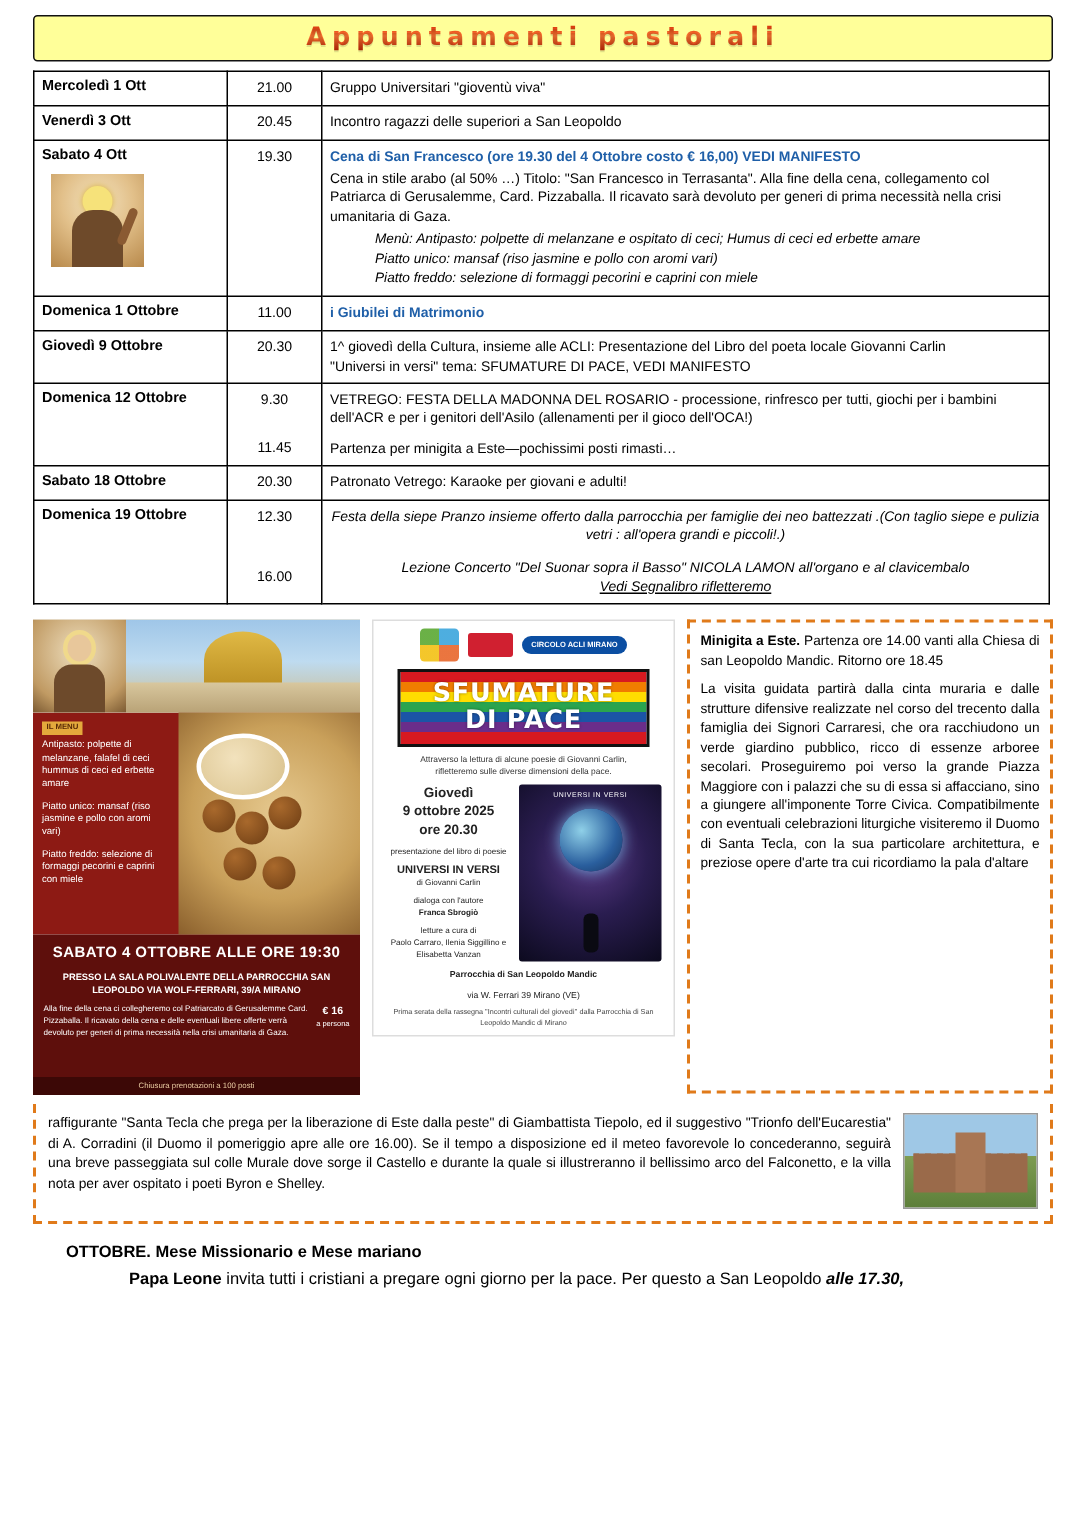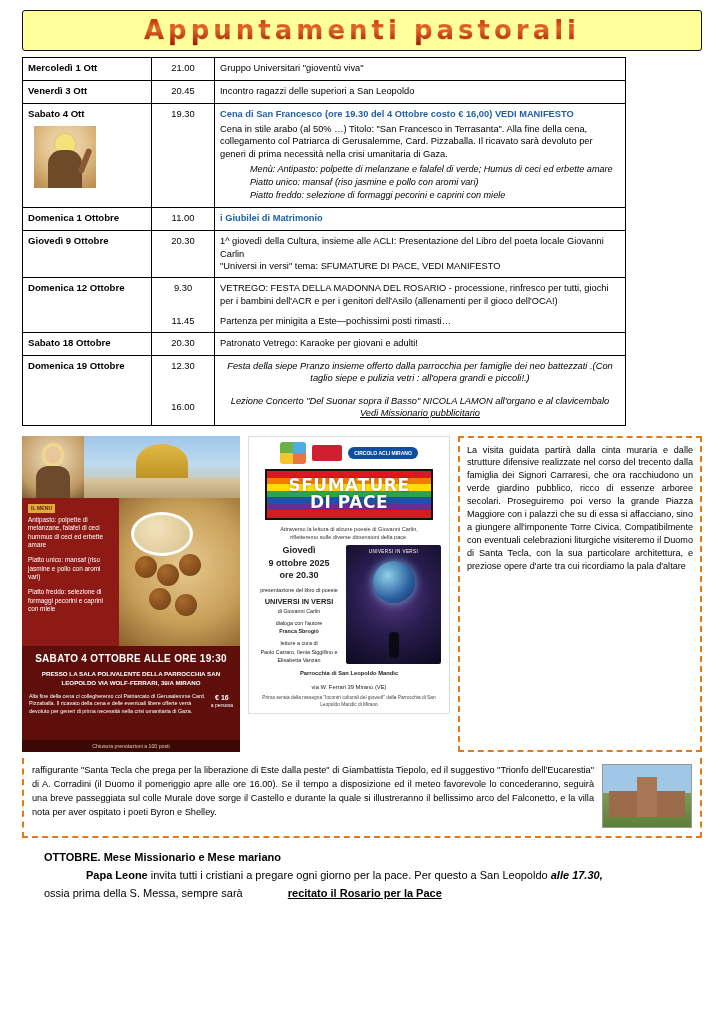--- a/index.html
+++ b/index.html
@@ -27,33 +27,33 @@
     margin: 10px 22px 6px 22px;
     background: #ffff99;
     border: 1.5px solid #111;
     border-radius: 3px;
     text-align: center;
     padding: 4px 0 5px 0;
   }
   .title-banner .title-text {
     font-family: "DejaVu Sans", sans-serif;
     font-weight: bold;
-    font-size: 26px;
+    font-size: 17px;
     letter-spacing: 4px;
     background: linear-gradient(180deg,#cc2200 0%, #ff7733 45%, #b81c00 100%);
     -webkit-background-clip: text;
     background-clip: text;
     color: transparent;
     text-shadow: 0 1px 0 rgba(0,0,0,0.12);
     white-space: nowrap;
   }
 
   
   table.sched {
-    width: 604px;
+    width: 678px;
     margin: 0 22px;
     border-collapse: collapse;
     table-layout: fixed;
   }
   table.sched td {
     border: 1px solid #000;
     vertical-align: top;
     padding: 4px 5px 5px 5px;
     line-height: 1.33;
   }
@@ -362,21 +362,21 @@
           <div class="saint-img">
             <div class="halo"></div>
               <div class="robe"></div>
               <div class="arm"></div>
           </div>
         </td>
         <td class="c-time">19.30</td>
         <td class="c-desc">
           <div class="blue">Cena di San Francesco (ore 19.30 del 4 Ottobre costo € 16,00) VEDI MANIFESTO</div>
           <div class="sub-line">Cena in stile arabo (al 50% …) Titolo: "San Francesco in Terrasanta". Alla fine della cena, collegamento col Patriarca di Gerusalemme, Card. Pizzaballa. Il ricavato sarà devoluto per generi di prima necessità nella crisi umanitaria di Gaza.</div>
-          <div class="menu-line indent sub-line">Menù: Antipasto: polpette di melanzane e falafel di verde; Humus di ceci ed erbette amare</div>
+          <div class="menu-line indent sub-line">Menù: Antipasto: polpette di melanzane e ospitato di ceci; Humus di ceci ed erbette amare</div>
           <div class="menu-line indent">Piatto unico: mansaf  (riso jasmine e  pollo con aromi vari)</div>
           <div class="menu-line indent">Piatto freddo: selezione di formaggi pecorini e caprini con miele</div>
         </td>
       </tr>
       <tr>
         <td class="c-day">Domenica 1 Ottobre</td>
         <td class="c-time">11.00</td>
         <td class="c-desc blue">i Giubilei di Matrimonio</td>
       </tr>
       <tr>
@@ -409,21 +409,21 @@
         <td class="c-day">Domenica 19 Ottobre</td>
         <td class="c-time">
           <div>12.30</div>
           <div style="height:28px"></div>
           <div>16.00</div>
         </td>
         <td class="c-desc">
           <div class="ital">Festa della siepe Pranzo insieme offerto dalla parrocchia  per famiglie dei neo battezzati .(Con taglio siepe e pulizia vetri : all'opera grandi e piccoli!.)</div>
           <div style="height:10px"></div>
           <div class="ital">Lezione Concerto "Del Suonar sopra il Basso"  NICOLA LAMON  all'organo e al clavicembalo</div>
-          <div class="ital uline">Vedi Missionario pubblicitario</div>
+          <div class="ital uline">Vedi Segnalibro rifletteremo</div>
         </td>
       </tr>
     </tbody>
   </table>
 
   <div class="flyers">
 
     <div class="flyer1">
       <div class="f1-top">
         <div class="icon-saint">
@@ -492,37 +492,37 @@
           <div class="planet"></div>
           <div class="figure"></div>
         </div>
       </div>
       <div class="f2-foot">Parrocchia di San Leopoldo Mandic</div>
       <div class="f2-foot" style="font-weight:normal">via W. Ferrari 39 Mirano (VE)</div>
       <div class="f2-foot2">Prima serata della rassegna "Incontri culturali del giovedì" dalla Parrocchia di San Leopoldo Mandic di Mirano</div>
     </div>
 
     <div class="minigita">
+      <p>
+        <span class="bold">Minigita a Este.</span><span> Partenza ore 14.00 vanti alla Chiesa di san Leopoldo Mandic.  Ritorno ore 18.45</span>
+      </p>
       <p>La visita guidata partirà dalla cinta muraria e dalle strutture difensive realizzate nel corso del trecento dalla famiglia dei Signori Carraresi,  che ora racchiudono un verde giardino pubblico, ricco di essenze arboree  secolari. Proseguiremo poi verso la grande Piazza Maggiore con i palazzi  che su di essa si affacciano, sino a giungere all'imponente Torre  Civica. Compatibilmente con eventuali celebrazioni liturgiche visiteremo  il Duomo di Santa Tecla, con la sua particolare architettura, e preziose  opere d'arte tra cui ricordiamo la  pala d'altare</p>
     </div>
   </div>
 
   <div class="lower-box">
     <div class="txt">raffigurante "Santa Tecla che prega per la liberazione di Este dalla peste" di Giambattista Tiepolo, ed il suggestivo "Trionfo dell'Eucarestia" di A. Corradini (il Duomo il pomeriggio apre alle ore 16.00).  Se il tempo a disposizione ed il meteo favorevole lo concederanno, seguirà una breve passeggiata sul  colle Murale dove sorge il Castello e durante la quale si illustreranno  il bellissimo arco del Falconetto, e la villa nota per aver ospitato i poeti Byron e Shelley.</div>
     <div class="castle-img">
       <div class="wall">
           <div class="merlon"></div>
         </div>
       <div class="tower"></div>
     </div>
   </div>
 
   <div class="footer">
     <div class="l1">OTTOBRE. Mese Missionario e Mese mariano</div>
     <div class="l2">
       <span class="bold">Papa Leone</span><span> invita tutti i cristiani a pregare ogni giorno per la pace. Per questo a San Leopoldo </span><span class="boldital">alle 17.30,</span>
     </div>
-    <div class="l2">
-      <span>ossia prima della S. Messa, sempre sarà </span><span class="bold uline">recitato  il Rosario per la Pace</span>
-    </div>
   </div>
 
 </div>
 
 </body></html>

